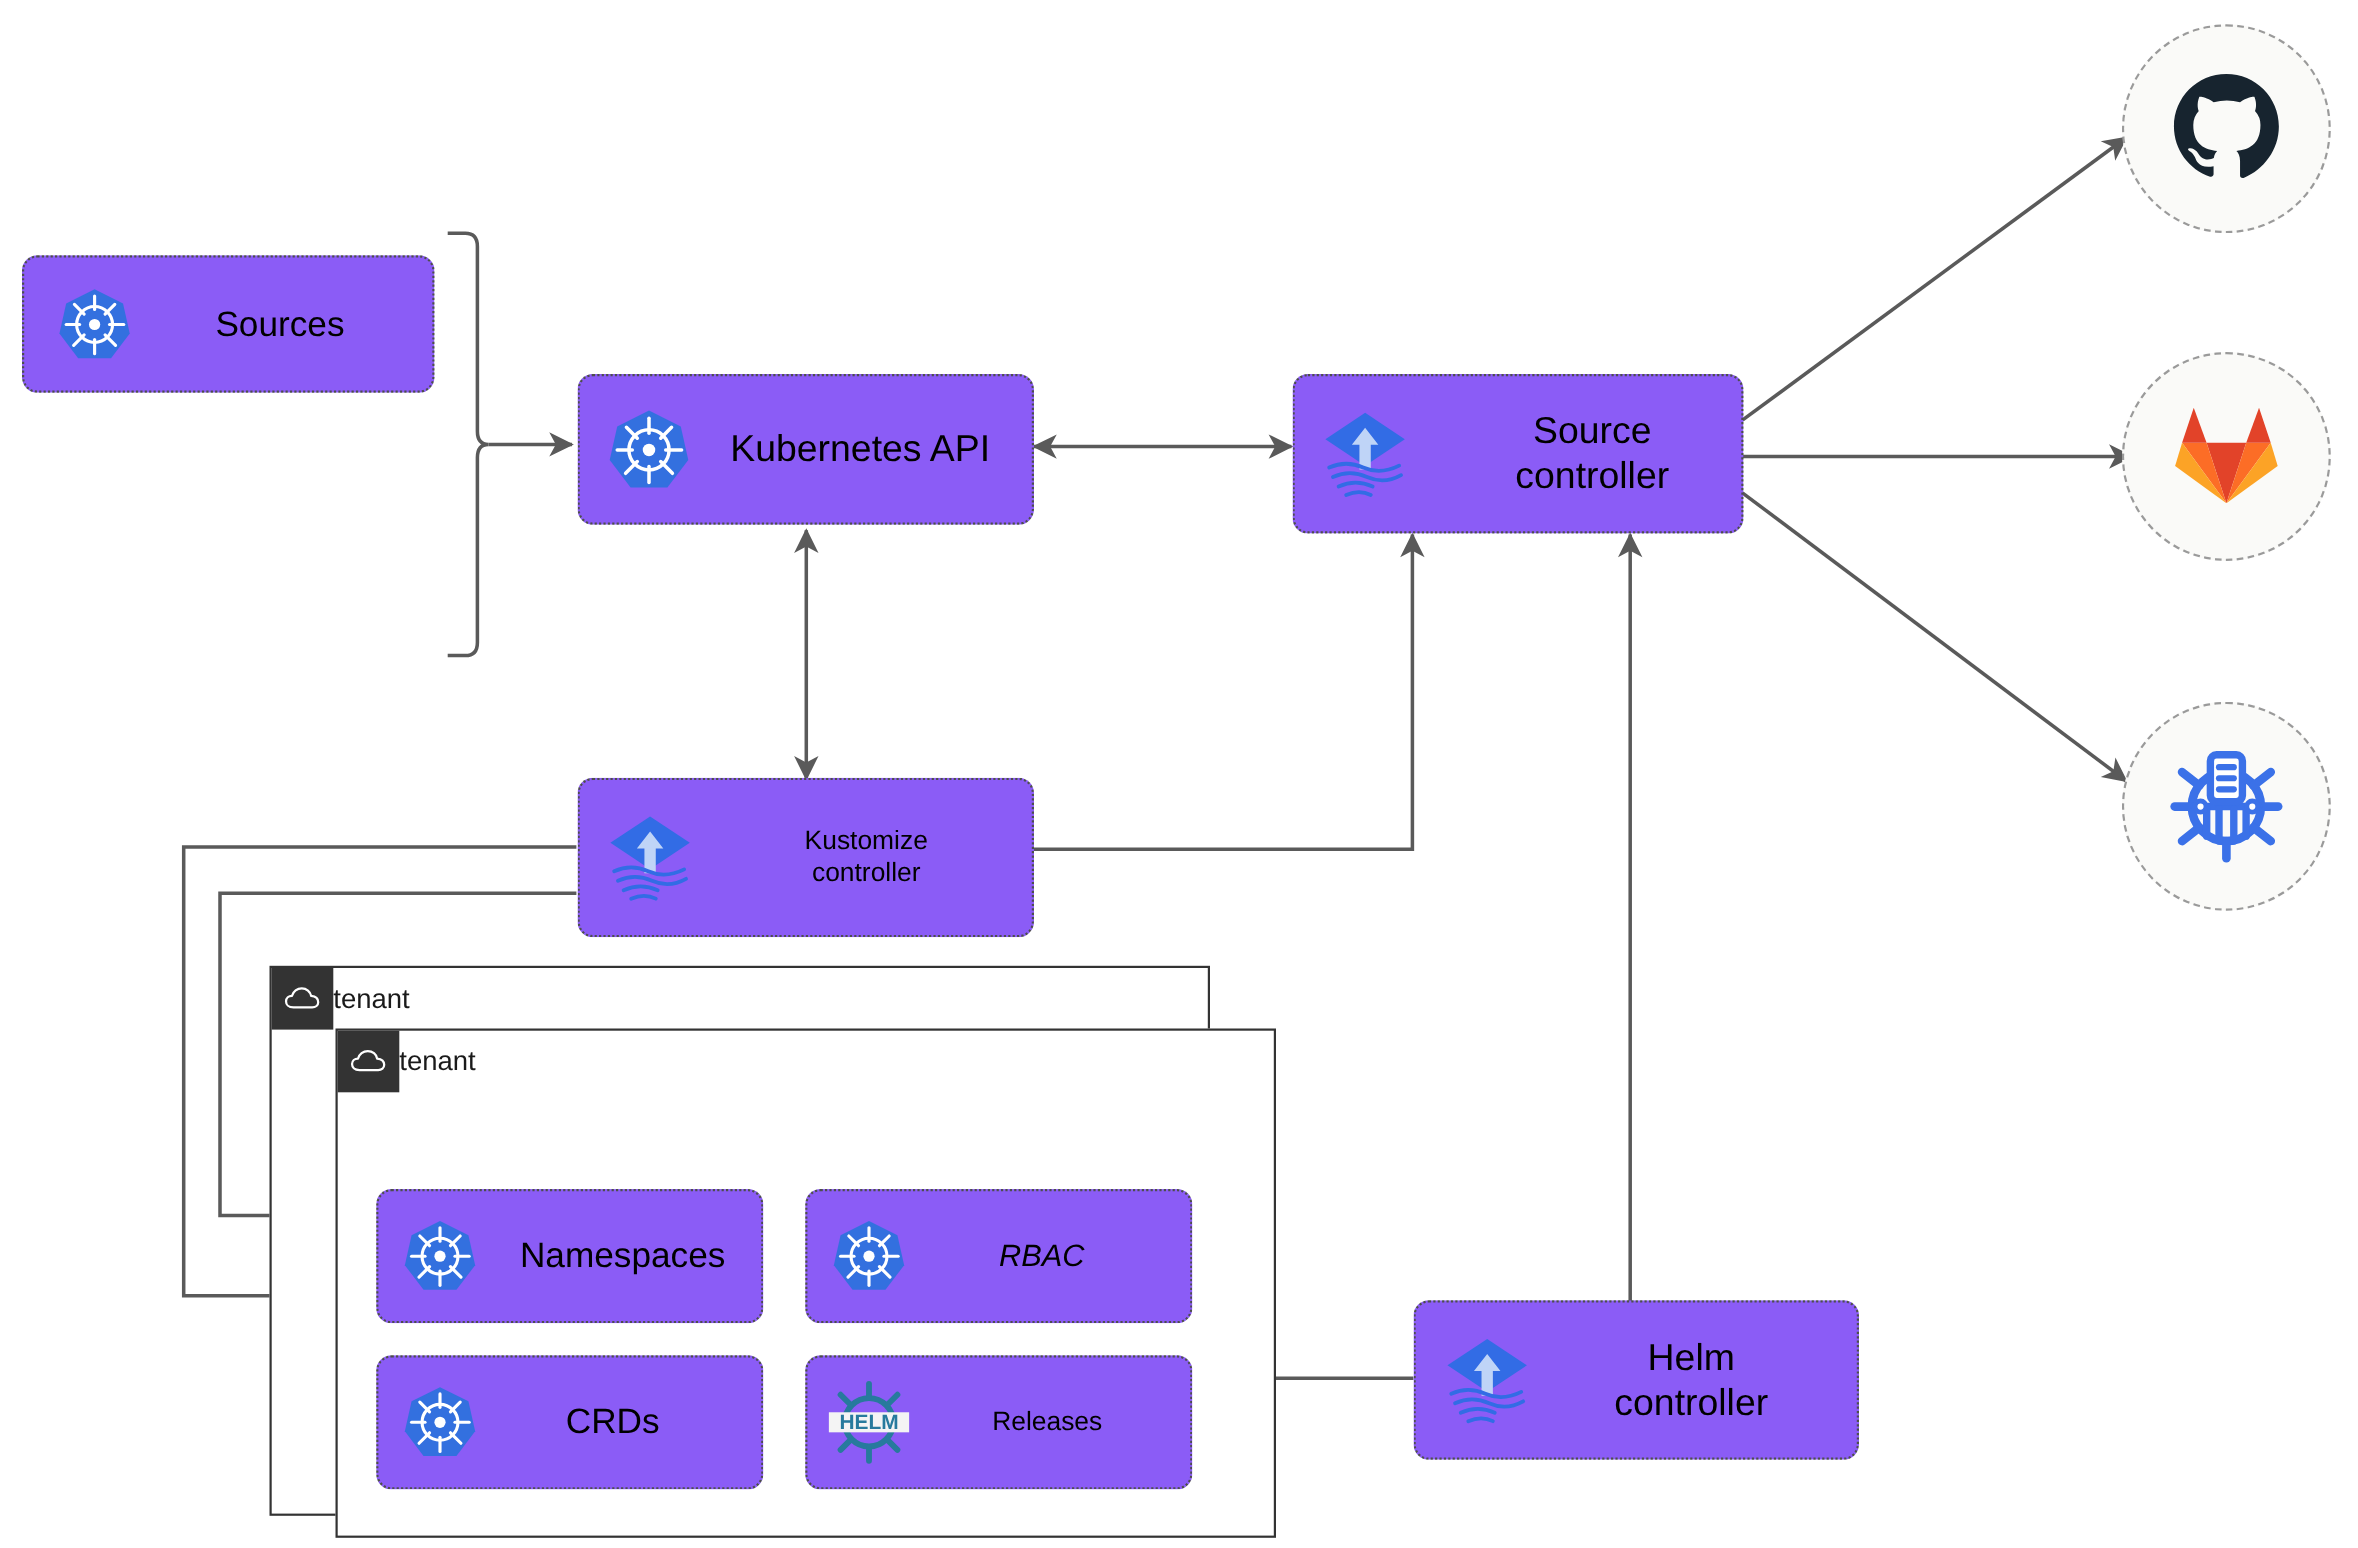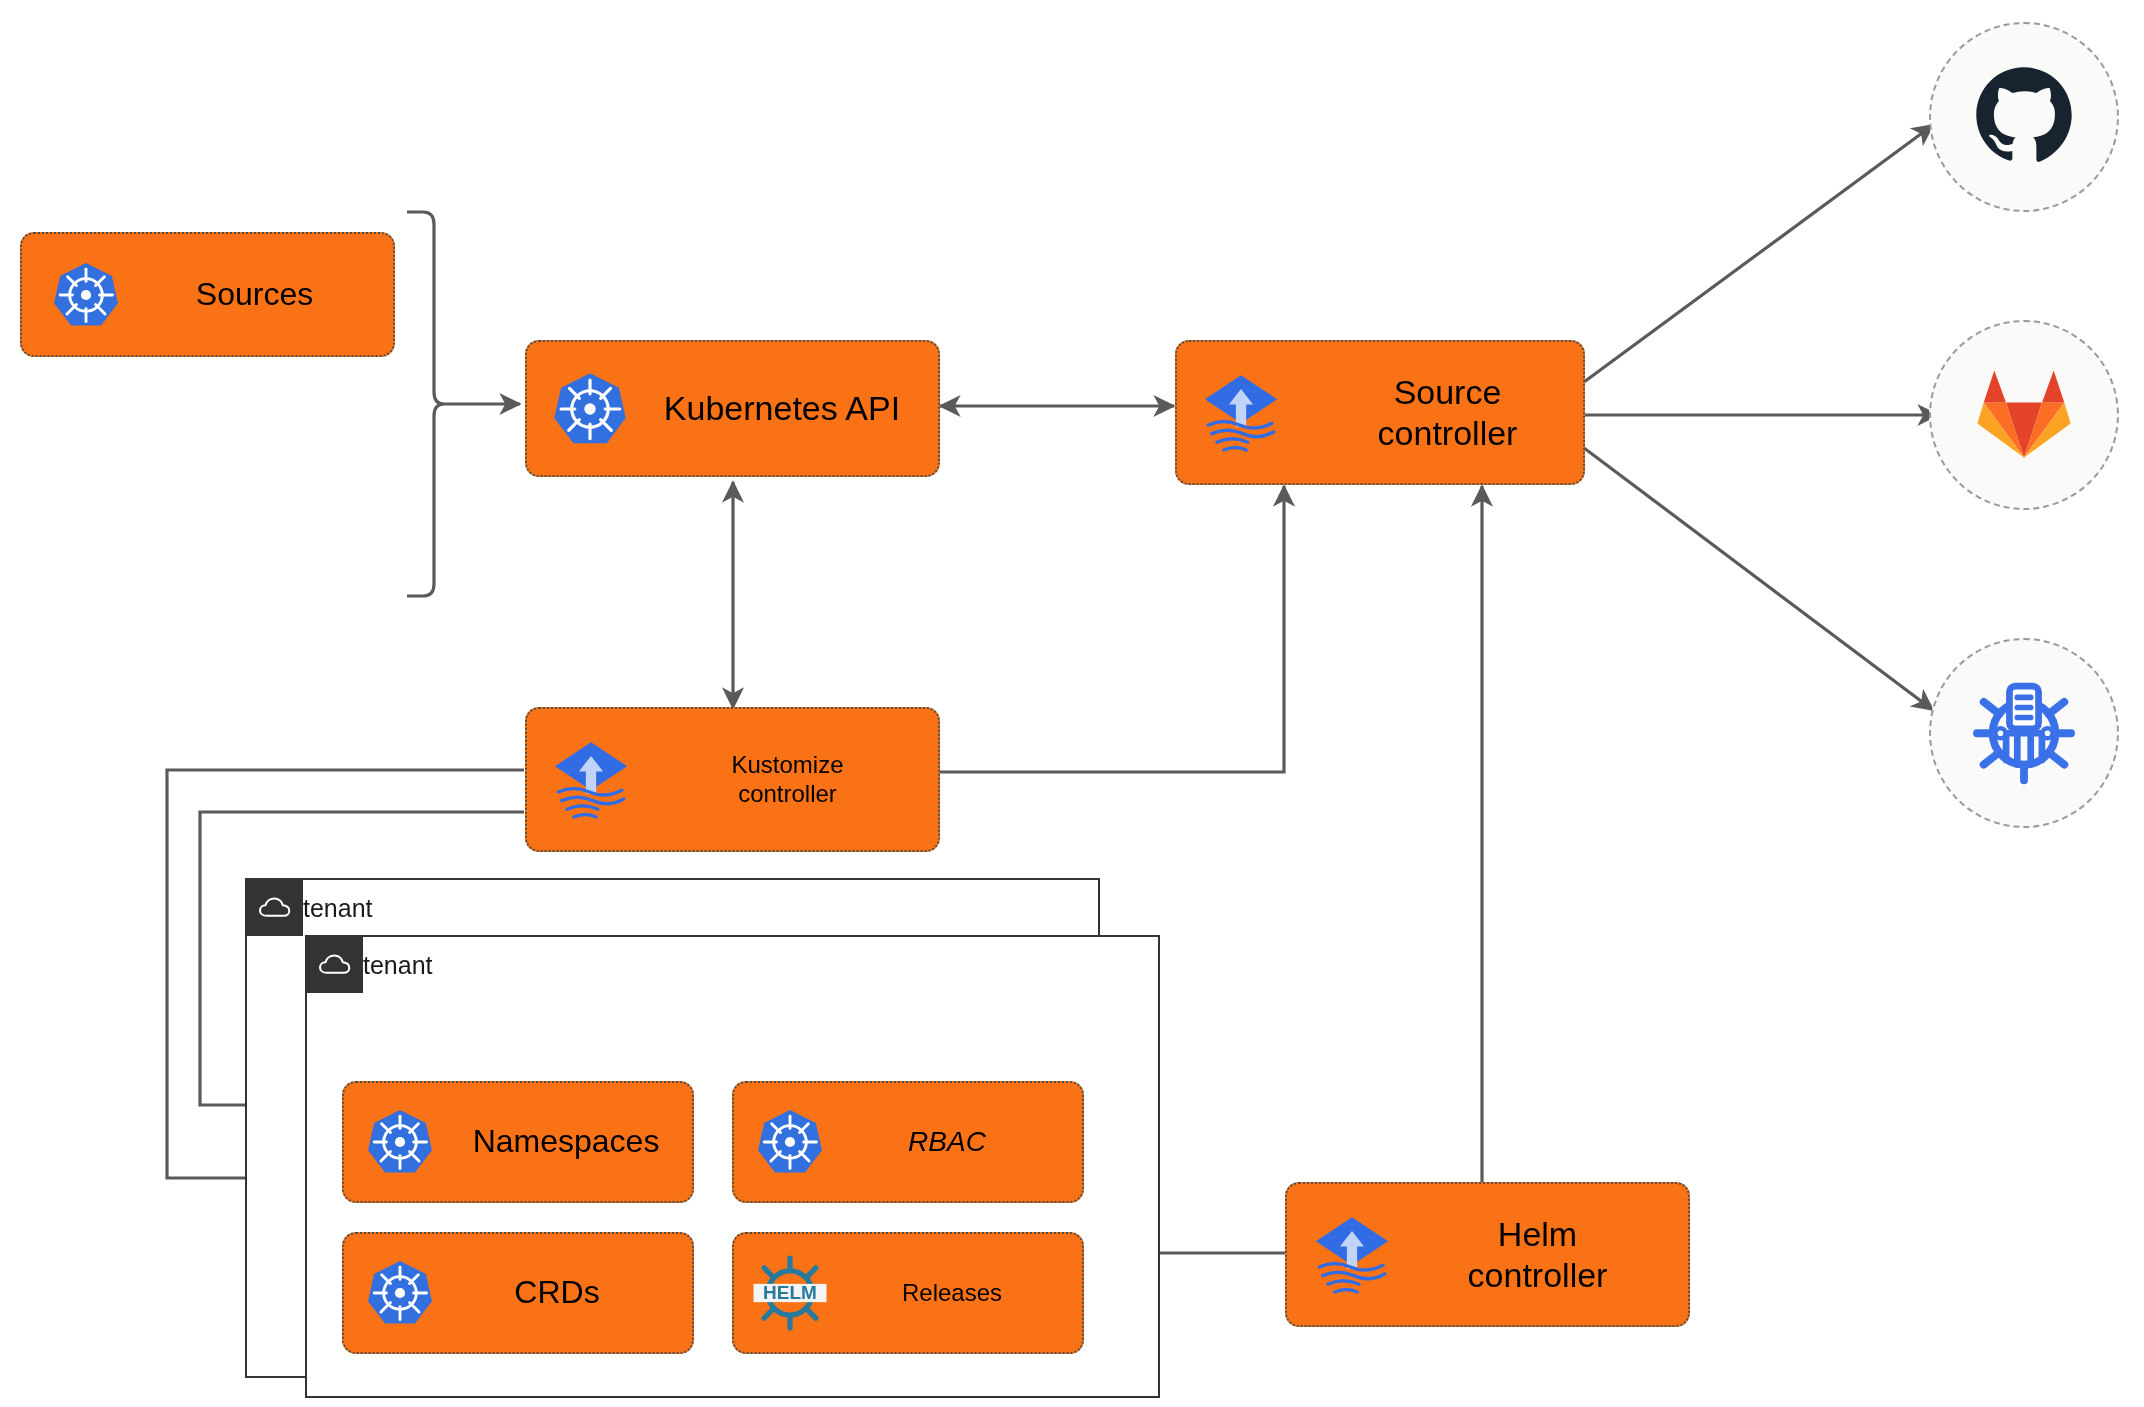--- a/index.html
+++ b/index.html
@@ -9,21 +9,21 @@
   #canvas {
     position: relative;
     width: 2144px; height: 1407px;
     background: #ffffff;
     overflow: hidden;
   }
   
   .node {
     position: absolute;
     box-sizing: border-box;
-    background: #f97316;
+    background: #8b5cf6;
     border: 2px dotted #4d4d4d;
     border-radius: 14px;
     display: flex;
     align-items: center;
     justify-content: flex-start;
   }
   .node .ico {
     flex: 0 0 auto;
     display: flex; align-items: center; justify-content: center;
   }

